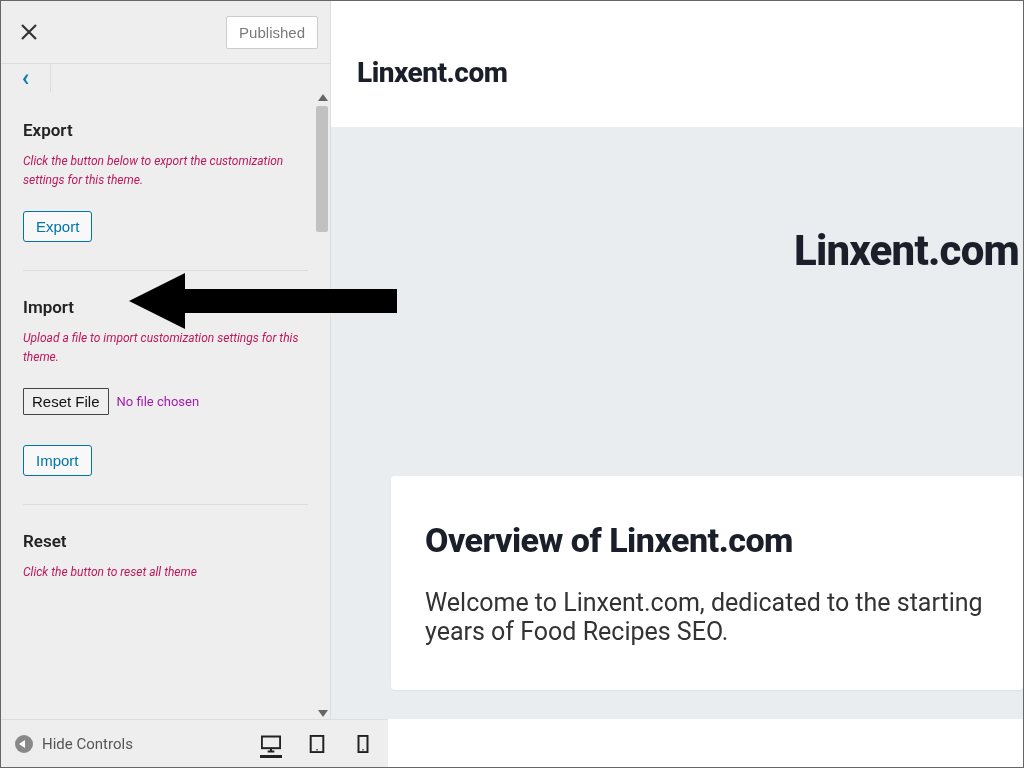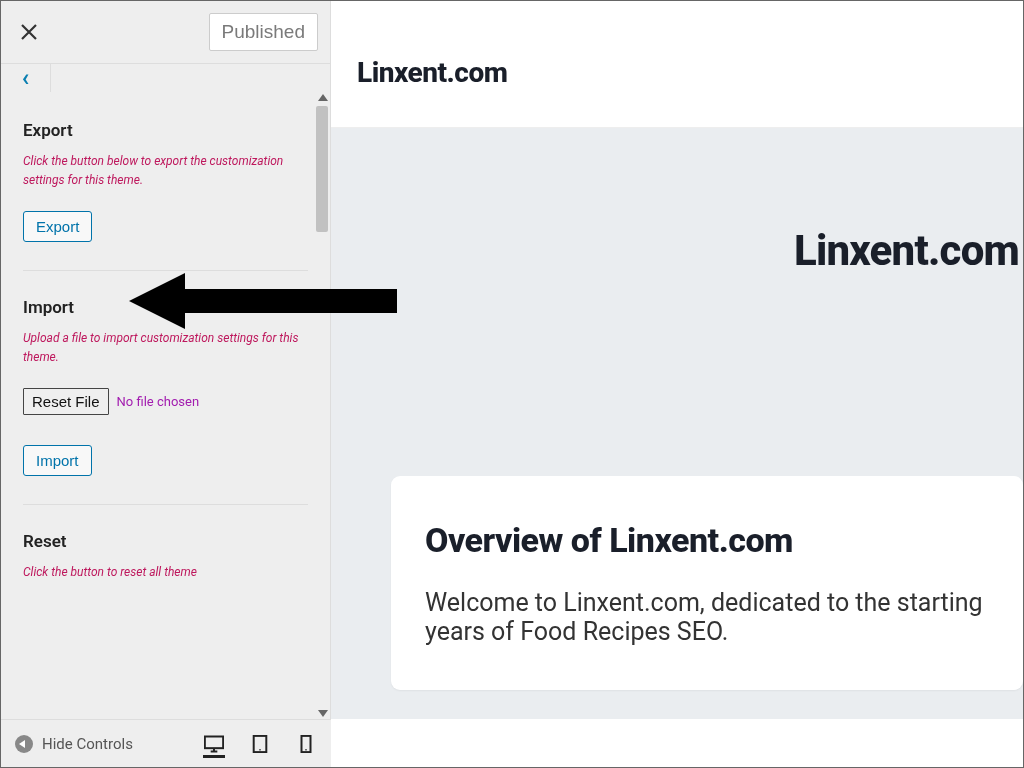--- a/index.html
+++ b/index.html
@@ -3,21 +3,21 @@
 <meta charset="utf-8">
 <style>
   * { box-sizing: border-box; margin: 0; padding: 0; }
   html, body { height: 100%; font-family: -apple-system, BlinkMacSystemFont, "Segoe UI", Roboto, sans-serif; }
   body { display: flex; flex-direction: column; overflow: hidden; border: 1px solid #666; }
   .app { display: flex; flex: 1; overflow: hidden; }
   .sidebar { width: 330px; background: #eeeeee; display: flex; flex-direction: column; border-right: 1px solid #ddd; position: relative; }
   .topbar { height: 63px; display: flex; align-items: center; padding: 0 12px; border-bottom: 1px solid #ddd; }
   .close-btn { font-size: 22px; color: #444; cursor: pointer; padding: 6px 8px; }
   .topbar-spacer { flex: 1; }
-  .published-btn { background: #fff; border: 1px solid #ccc; color: #7a7a7a; font-size: 19px; padding: 7px 12px; border-radius: 2px; }
+  .published-btn { background: #fff; border: 1px solid #ccc; color: #7a7a7a; font-size: 15px; padding: 7px 12px; border-radius: 2px; }
   .title-row { display: flex; background: #eeeeee; }
   .back-col { width: 50px; display: flex; align-items: center; justify-content: center; cursor: pointer; border-right: 1px solid #ddd; }
   .back-col span { color: #0b7fb1; font-size: 24px; font-weight: 700; }
   .title-card { flex: 1; background: #fff; padding: 14px 18px 16px; border-bottom: 1px solid #ddd; }
   .title-card .eyebrow { color: #555; font-size: 15px; margin-bottom: 6px; }
   .title-card .title { color: #555; font-size: 24px; font-weight: 400; }
   .panel-scroll { flex: 1; position: relative; overflow: hidden; }
   .panel-content { height: 100%; overflow: hidden; padding: 28px 22px 0; }
   .section-head { font-size: 17px; color: #222; font-weight: 600; margin-bottom: 12px; }
   .section-desc { font-style: italic; color: #be185d; font-size: 12px; line-height: 1.55; margin-bottom: 22px; }
@@ -31,24 +31,24 @@
   .scroll-up { top: 2px; border-left: 5px solid transparent; border-right: 5px solid transparent; border-bottom: 7px solid #666; }
   .scroll-down { bottom: 2px; border-left: 5px solid transparent; border-right: 5px solid transparent; border-top: 7px solid #666; }
   .scroll-thumb { position: absolute; top: 14px; left: 0; width: 12px; height: 126px; background: #c1c1c1; border-radius: 2px; }
   .arrow-overlay { position: absolute; top: 272px; left: 128px; pointer-events: none; }
   .preview { flex: 1; background: #eaedf0; overflow: hidden; margin-top: 17px; }
   .preview-top { background: #fff; height: 110px; display: flex; align-items: center; padding-left: 26px; border-bottom: 1px solid #eee; }
   .site-title-sm { font-size: 28px; font-weight: 800; color: #1a1f2a; letter-spacing: -0.5px; }
   .hero { height: 244px; display: flex; align-items: center; justify-content: flex-end; padding-right: 0; }
   .site-title-lg { font-size: 42px; font-weight: 800; color: #1a1f2a; margin-right: 0; padding-right: 4px; letter-spacing: -0.8px; }
   .card-area { padding: 104px 0 0 60px; }
-  .card { background: #fff; border-radius: 9px; padding: 44px 34px; box-shadow: 0 1px 2px rgba(0,0,0,0.05); }
+  .card { background: #fff; border-radius: 4px; padding: 44px 34px; box-shadow: 0 1px 2px rgba(0,0,0,0.05); }
   .card h2 { font-size: 34px; font-weight: 800; color: #1a1f2a; margin-bottom: 28px; letter-spacing: -0.5px; }
   .card p { font-size: 25px; color: #333; }
-  .bottombar { height: 48px; border-top: 1px solid #ddd; display: flex; align-items: center; padding: 0 14px; gap: 2px; background: #eeeeee; width: 330px; }
+  .bottombar { height: 48px; border-top: 1px solid #ddd; display: flex; align-items: center; padding: 0 14px; gap: 2px; background: #eeeeee; width: 387px; }
   .hide-controls { display: flex; align-items: center; gap: 9px; color: #555; font-size: 15px; cursor: pointer; }
   .hide-icon { width: 18px; height: 18px; border-radius: 50%; background: #888; position: relative; }
   .hide-icon::after { content: ""; position: absolute; left: 4px; top: 5px; width: 0; height: 0; border-top: 4px solid transparent; border-bottom: 4px solid transparent; border-right: 6px solid #fff; }
   .bottombar-spacer { flex: 1; }
   .device-icons { display: flex; gap: 24px; align-items: center; }
   .dev { width: 22px; height: 22px; display: flex; align-items: center; justify-content: center; cursor: pointer; }
   .dev.active { border-bottom: 3px solid #222; padding-bottom: 3px; margin-bottom: -6px; }
   .dev svg { width: 20px; height: 18px; }
 </style>
 </head>

